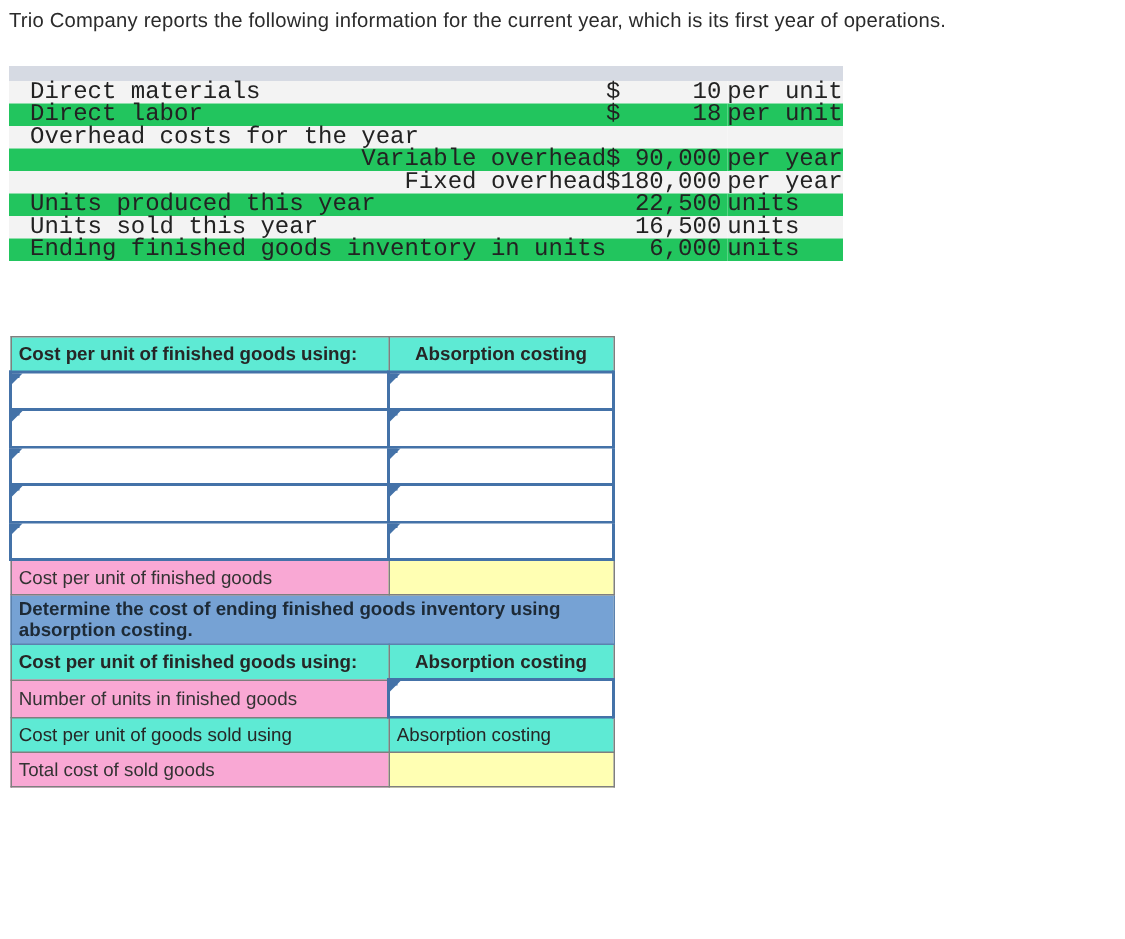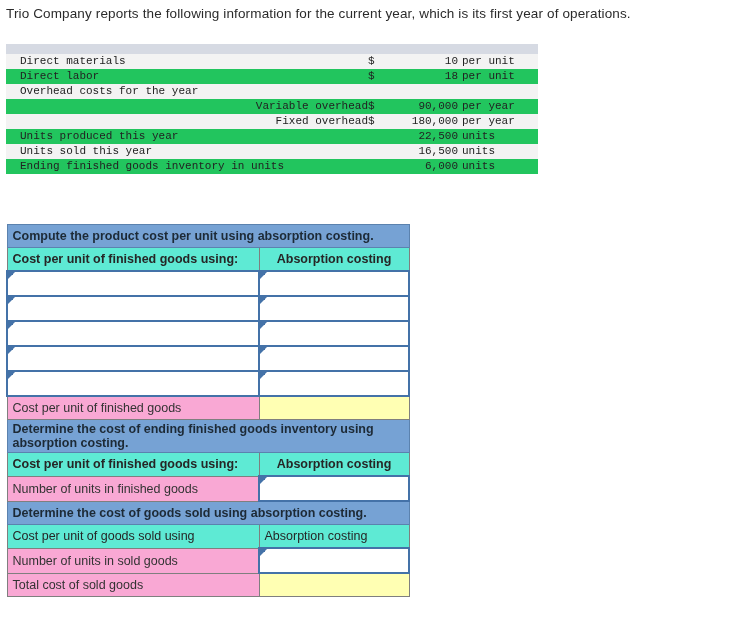--- a/index.html
+++ b/index.html
@@ -29,21 +29,21 @@
   }
 
   
   .info-table {
     position: absolute;
     left: 6px;
     top: 44px;
     width: 532px;
     border-collapse: collapse;
     font-family: "Liberation Mono", monospace;
-    font-size: 11px;
+    font-size: 16px;
     color: #222222;
   }
   .info-table td {
     padding: 0;
     height: 15px;
     line-height: 15px;
     vertical-align: middle;
     white-space: pre;
   }
   .info-bandrow td {
@@ -203,23 +203,20 @@
   </tbody>
 </table>
 
 <table class="ws">
   <colgroup>
     <col class="col-a">
     <col class="col-b">
   </colgroup>
   <tbody>
 
-    <tr class="banner">
-      <td colspan="2">Compute the product cost per unit using absorption costing.</td>
-    </tr>
 
     <tr class="subhead">
       <td class="col-a">Cost per unit of finished goods using:</td>
       <td class="col-b">Absorption costing</td>
     </tr>
 
     <tr>
       <td class="inputcell"></td>
       <td class="inputcell"></td>
     </tr>
@@ -253,33 +250,26 @@
       <td class="col-a">Cost per unit of finished goods using:</td>
       <td class="col-b">Absorption costing</td>
     </tr>
 
     <tr>
       <td class="rowlabel">Number of units in finished goods</td>
       <td class="inputcell"></td>
     </tr>
 
 
-    <tr class="banner">
-      <td colspan="2">Determine the cost of goods sold using absorption costing.</td>
-    </tr>
 
     <tr class="subhead plain">
       <td class="col-a">Cost per unit of goods sold using</td>
       <td class="col-b" style="text-align:left;">Absorption costing</td>
     </tr>
 
-    <tr>
-      <td class="rowlabel">Number of units in sold goods</td>
-      <td class="inputcell"></td>
-    </tr>
 
     <tr>
       <td class="rowlabel">Total cost of sold goods</td>
       <td class="yellowcell"></td>
     </tr>
 
   </tbody>
 </table>
 
 </body></html>

